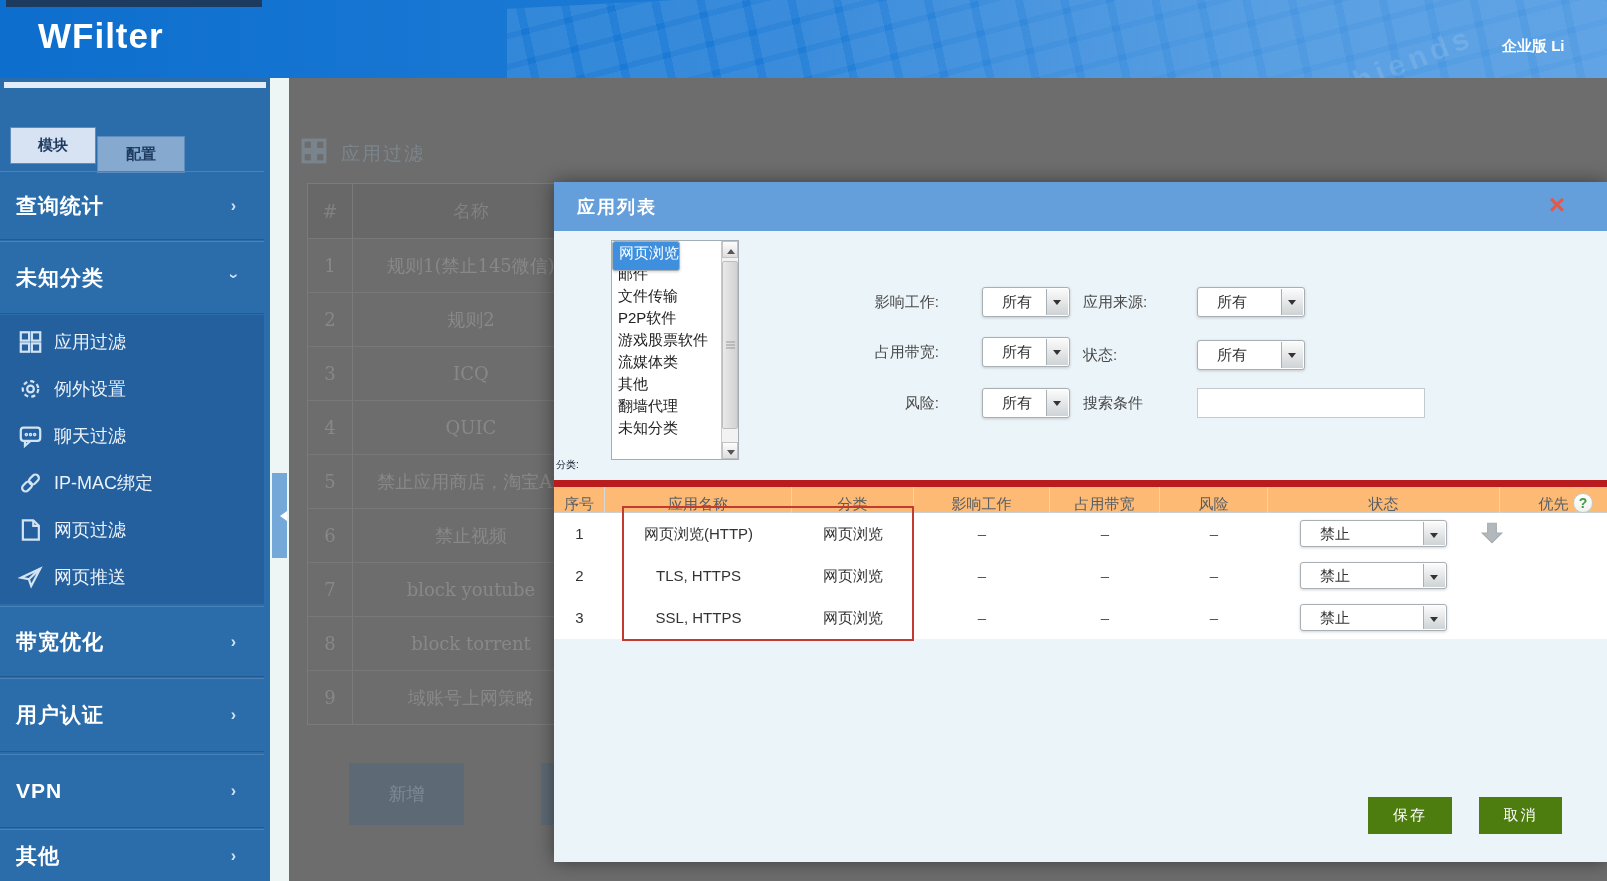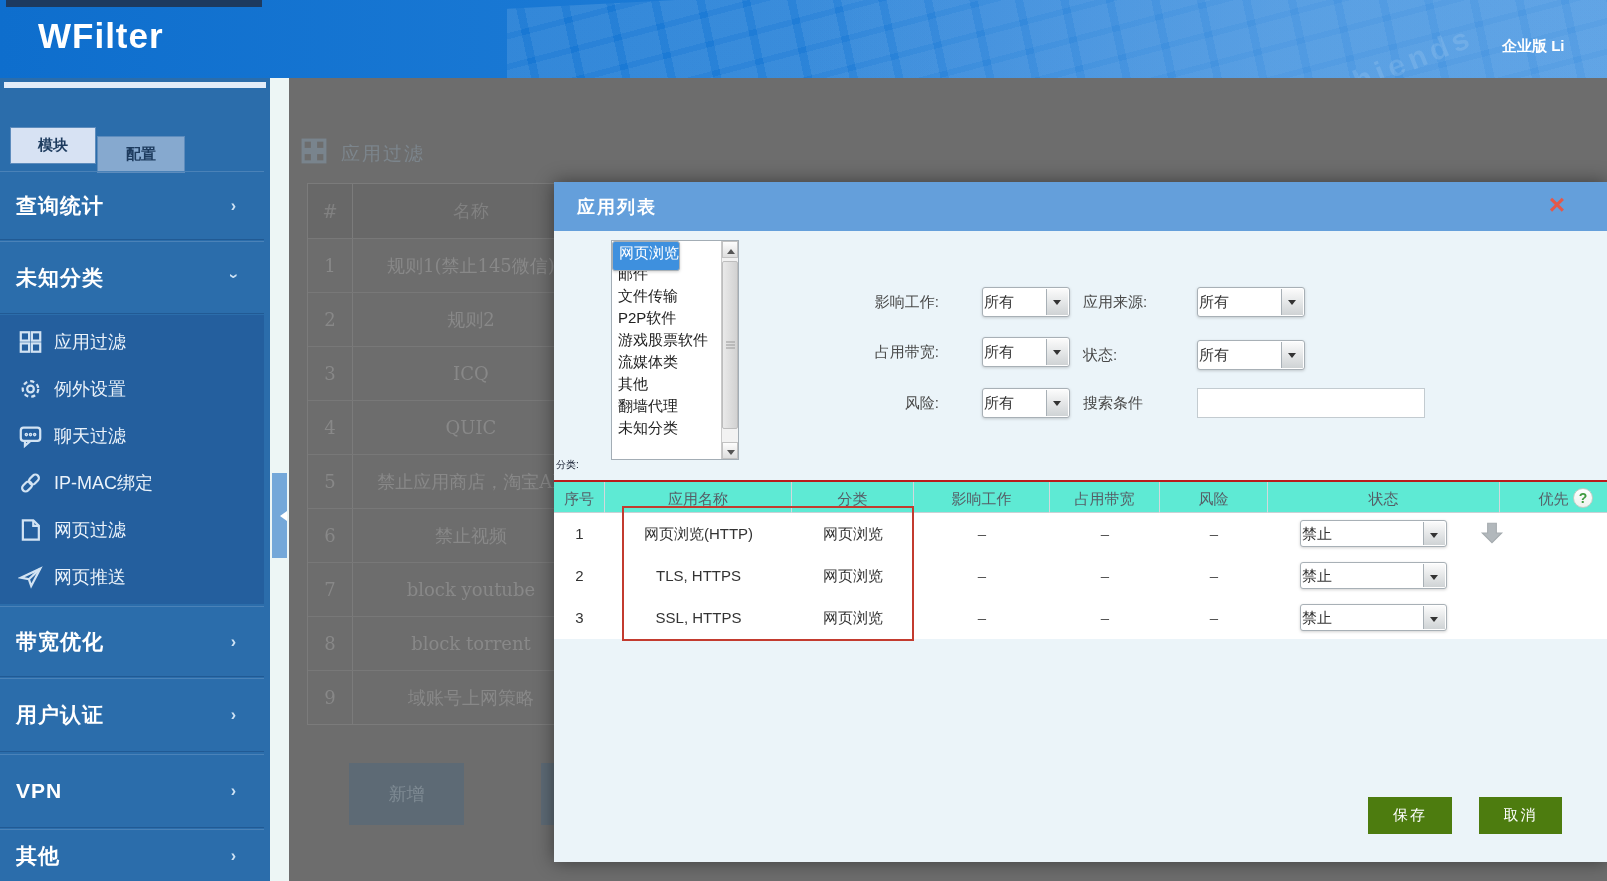--- a/index.html
+++ b/index.html
@@ -101,33 +101,33 @@
   .cat-label { position:absolute; left:2px; top:276px; font-size:10px; color:#0f172a; }
 
   
   .flt-label { position:absolute; font-size:15px; color:#4a4a4a; height:30px; line-height:30px; white-space:nowrap; }
   .fl-r { width:145px; left:240px; text-align:right; }
   .fl-l { left:529px; text-align:left; }
   .row1 { top:105px; } .row2 { top:155px; } .row3 { top:206px; }
   .row1b { top:105px; } .row2b { top:158px; } .row3b { top:206px; }
   .sel { position:absolute; height:30px; background:#ffffff; border:1px solid #a8b0b6; border-radius:3px;
     box-shadow:0 1px 3px rgba(0,0,0,0.18); cursor:pointer; }
-  .sel .v { position:absolute; left:1px; top:50%; transform:translateY(-50%); font-size:15px; color:#333; }
+  .sel .v { position:absolute; left:19px; top:50%; transform:translateY(-50%); font-size:15px; color:#333; }
   .sel .btn { position:absolute; right:1px; top:1px; bottom:1px; width:22px;
     background:linear-gradient(#fbfbfb,#cfd3d5); border-left:1px solid #a8b0b6; }
   .sel .btn::after { content:""; position:absolute; left:6px; top:11px; width:0; height:0;
     border:4px solid transparent; border-top:5px solid #333; }
   .sel-sm { width:88px; }
   .sel-md { width:108px; left:643px; }
   .search-input { position:absolute; left:643px; top:206px; width:228px; height:30px; background:#ffffff;
     border:1px solid #c3cbd0; font-size:15px; padding:0 8px; color:#333; }
 
   
-  .t-head { position:absolute; left:0; top:298px; width:1053px; height:33px; background:#5eead4;
-    border-top:2px solid #b91c1c; border-bottom:1px solid #c9d1d5; }
+  .t-head { position:absolute; left:0; top:298px; width:1053px; height:33px; background:#fdba74;
+    border-top:7px solid #b91c1c; border-bottom:1px solid #c9d1d5; }
   .th { position:absolute; top:0; height:33px; line-height:33px; text-align:center; font-size:15px;
     color:#565e66; border-right:1px solid #d3d9dc; }
   .t-bodybg { position:absolute; left:0; top:331px; width:1053px; height:126px; background:#ffffff; }
   .t-row { position:absolute; left:0; width:1053px; height:41px; }
   .tr1 { top:331px; } .tr2 { top:373px; } .tr3 { top:415px; }
   .td { position:absolute; top:0; height:41px; line-height:41px; text-align:center; font-size:15px; color:#333; }
   .td.dash { color:#555; }
   .status-sel { position:absolute; left:746px; top:7px; width:147px; height:27px; }
   .prio-arrow { position:absolute; left:925px; top:7px; width:30px; height:27px; }
   .q-icon { position:absolute; left:73px; top:6px; width:20px; height:20px; border:1px solid #c3ccc3; border-radius:50%;

